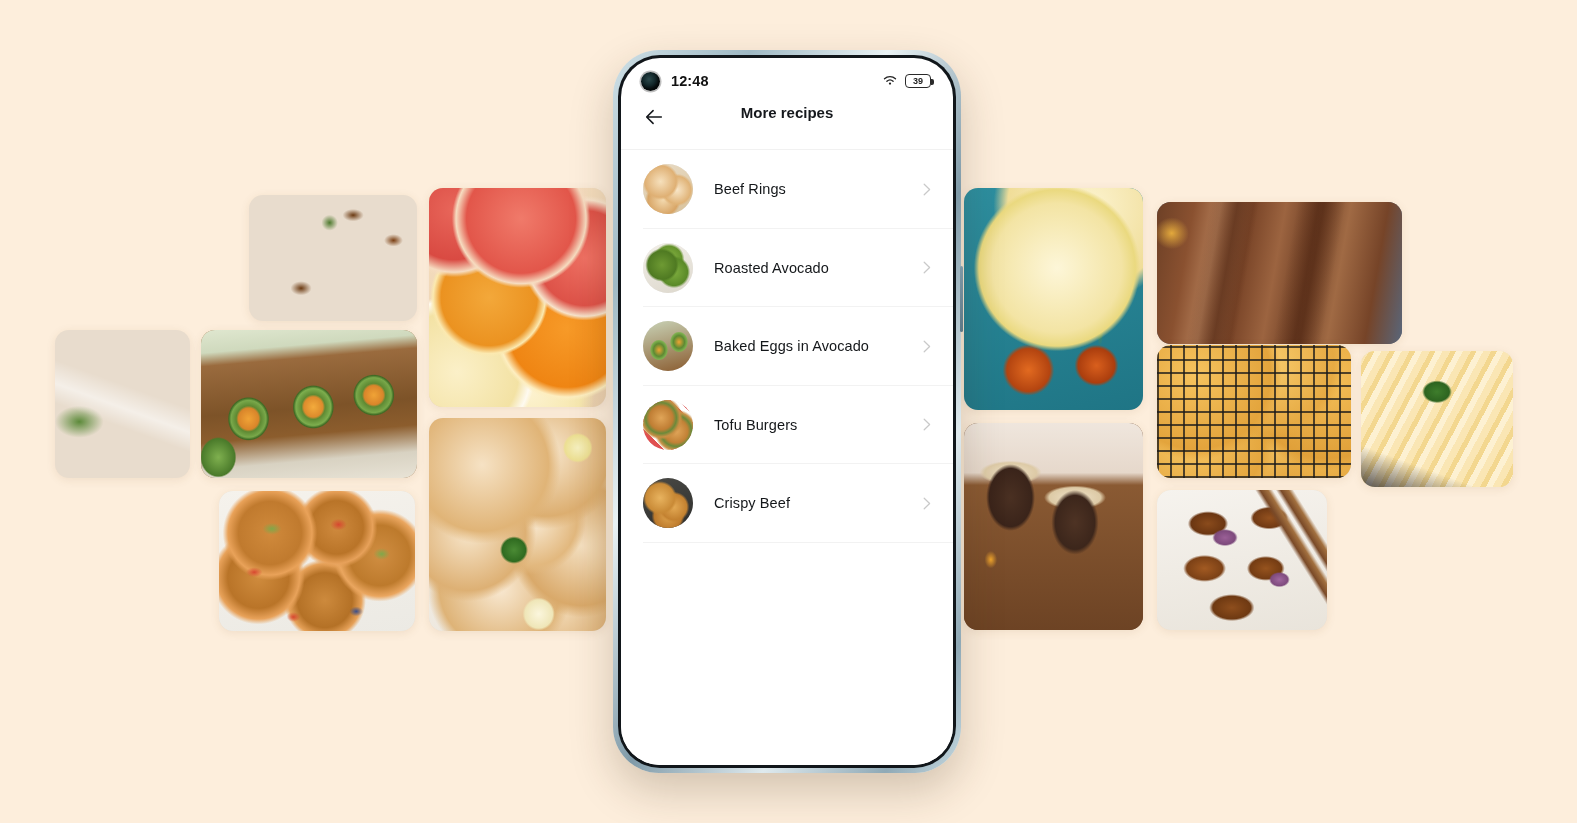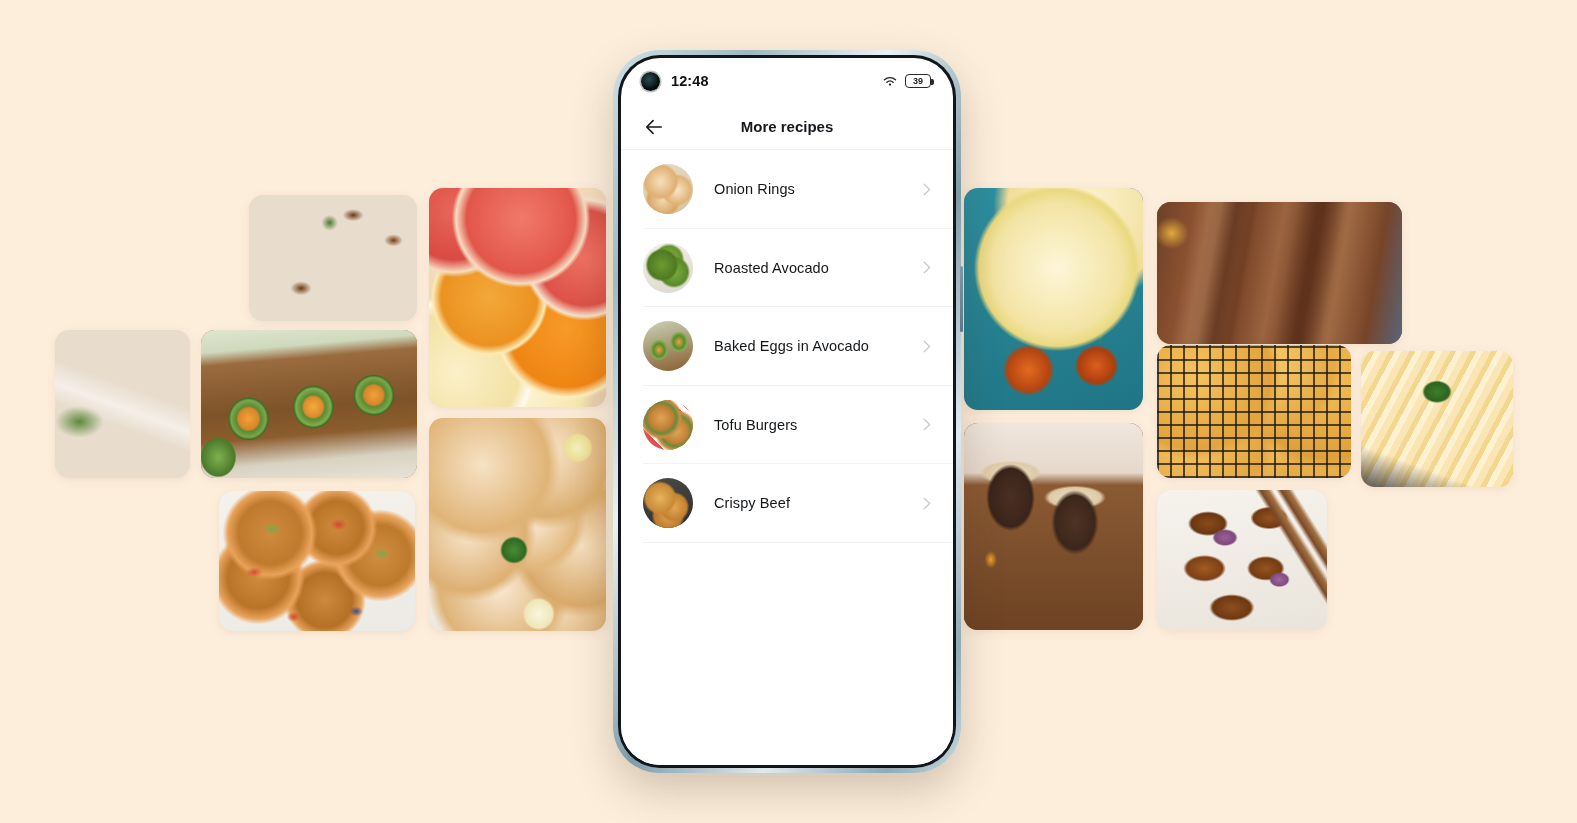--- a/index.html
+++ b/index.html
@@ -262,40 +262,40 @@
   }
   #status-time {
     margin-left: 11px;
     font-size: 14.5px;
     font-weight: 700;
     color: #111;
     letter-spacing: .1px;
   }
   #status-right {
     margin-left: auto;
-    display: flex; align-items: center; gap: 7px;
+    display: flex; gap: 7px;
   }
   #wifi-icon { width: 16px; height: 12px; display:block; }
   #battery {
     width: 26px; height: 14px;
     border: 1.5px solid #2a2a2a;
     border-radius: 4px;
     position: relative;
     display: flex; align-items: center; justify-content: center;
   }
   #battery::after {
     content:""; position:absolute; right:-3.5px; top:4px;
     width:2.5px; height:6px; background:#2a2a2a; border-radius:0 2px 2px 0;
   }
   #battery-level { font-size: 9px; font-weight: 700; color: #1d1d1d; line-height:1; }
 
   
   #app-bar {
     height: 46px;
-    display: flex; align-items: center;
+    display: flex; 
     padding: 0 20px;
     position: relative;
     border-bottom: 1px solid #f1f1f1;
   }
   #back-button {
     width: 26px; height: 26px;
     display: flex; align-items: center; justify-content: center;
     cursor: pointer;
   }
   #app-title {
@@ -415,21 +415,21 @@
             </svg>
           </div>
           <div id="app-title">More recipes</div>
         </div>
 
         <div id="recipe-list">
             <div class="recipe-row">
               <div class="thumb">
                 <div class="art" style="background: radial-gradient(circle at 35% 35%, rgb(246, 224, 188) 0%, rgb(223, 176, 116) 34%, transparent 40%), radial-gradient(circle at 68% 52%, rgb(248, 230, 200) 0%, rgb(224, 179, 119) 32%, transparent 38%), radial-gradient(circle at 40% 72%, rgb(243, 217, 174) 0%, rgb(216, 165, 102) 32%, transparent 38%), linear-gradient(160deg, rgb(233, 220, 198), rgb(216, 194, 156));"></div>
               </div>
-              <div class="recipe-name">Onion Rings</div>
+              <div class="recipe-name">Beef Rings</div>
               <svg class="chev" viewBox="0 0 8 13">
                 <path d="M1.2 1.2L6.6 6.5 1.2 11.8" stroke="#c9c9c9" stroke-width="1.25" fill="none" stroke-linecap="round" stroke-linejoin="round"></path>
               </svg>
             </div>
             <div class="recipe-row">
               <div class="thumb">
                 <div class="art" style="background: radial-gradient(circle at 38% 44%, rgb(110, 154, 51) 0%, rgb(79, 122, 34) 34%, transparent 40%), radial-gradient(circle at 62% 58%, rgb(127, 174, 63) 0%, rgb(90, 138, 40) 32%, transparent 38%), radial-gradient(circle at 52% 32%, rgb(140, 186, 73) 0%, rgb(101, 147, 44) 30%, transparent 36%), linear-gradient(160deg, rgb(242, 239, 232), rgb(221, 216, 205));"></div>
               </div>
               <div class="recipe-name">Roasted Avocado</div>
               <svg class="chev" viewBox="0 0 8 13">

